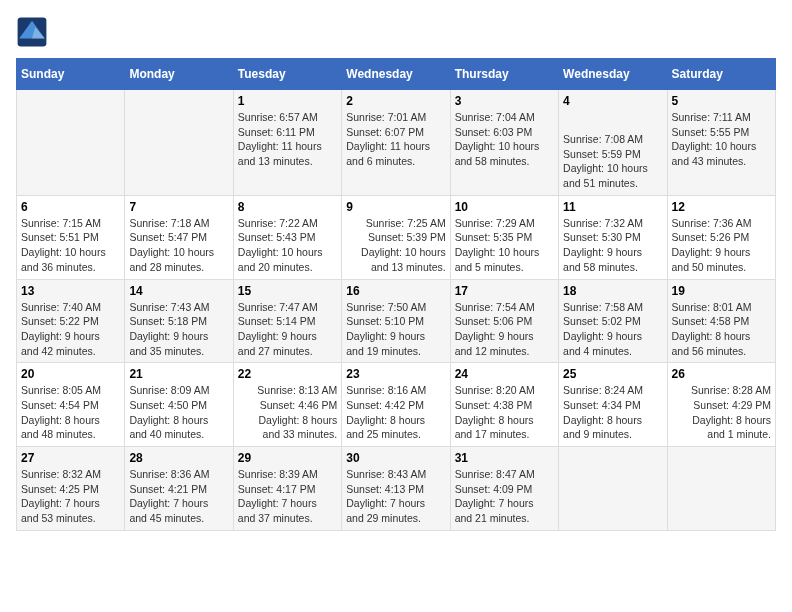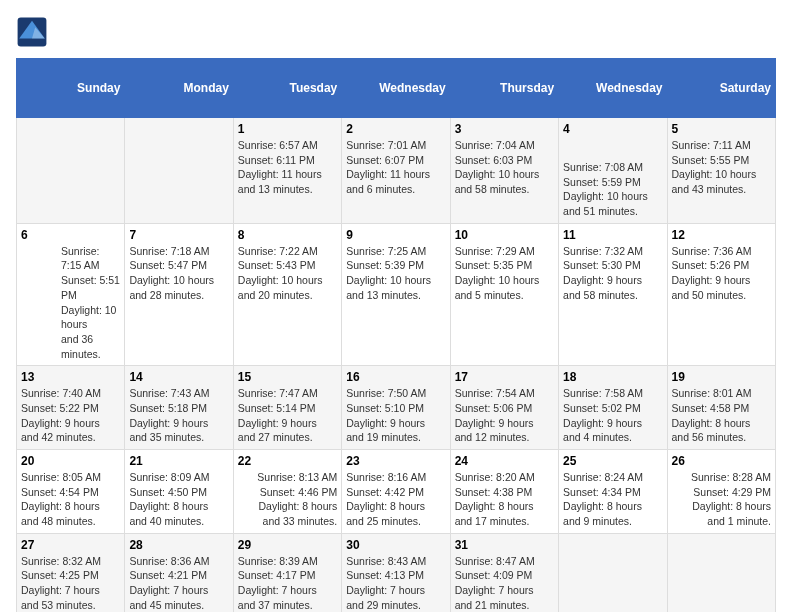--- a/index.html
+++ b/index.html
@@ -51,22 +51,22 @@
     table {
       width: 100%;
       border-collapse: collapse;
       font-size: 11px;
     }
     thead tr {
       background-color: #3a6bbf;
       color: #fff;
     }
     thead th {
-      padding: 22px 4px;
-      text-align: right;
+      padding: 8px 4px;
+      text-align: left;
       font-size: 12px;
       font-weight: bold;
       border: 1px solid #3a6bbf;
     }
     tbody tr {
       vertical-align: top;
     }
     tbody tr:nth-child(odd) {
       background-color: #f5f5f5;
     }
@@ -160,42 +160,42 @@
           <div class="day-num">5</div>
           <div class="day-info" style="white-space: pre-line;">Sunrise: 7:11 AM
 Sunset: 5:55 PM
 Daylight: 10 hours
 and 43 minutes.</div>
         </td>
       </tr>
       <tr>
         <td>
           <div class="day-num">6</div>
-          <div class="day-info" style="white-space: pre-line; margin-left: 40px;">Sunrise: 7:15 AM
+          <div class="day-info" style="white-space: pre-line;">Sunrise: 7:15 AM
 Sunset: 5:51 PM
 Daylight: 10 hours
 and 36 minutes.</div>
         </td>
         <td>
           <div class="day-num">7</div>
           <div class="day-info" style="white-space: pre-line;">Sunrise: 7:18 AM
 Sunset: 5:47 PM
 Daylight: 10 hours
 and 28 minutes.</div>
         </td>
         <td>
           <div class="day-num">8</div>
           <div class="day-info" style="white-space: pre-line;">Sunrise: 7:22 AM
 Sunset: 5:43 PM
 Daylight: 10 hours
 and 20 minutes.</div>
         </td>
         <td>
           <div class="day-num">9</div>
-          <div class="day-info" style="white-space: pre-line;">Sunrise: 7:25 AM
+          <div class="day-info" style="white-space: pre-line; text-align: right;">Sunrise: 7:25 AM
 Sunset: 5:39 PM
 Daylight: 10 hours
 and 13 minutes.</div>
         </td>
         <td>
           <div class="day-num">10</div>
           <div class="day-info" style="white-space: pre-line;">Sunrise: 7:29 AM
 Sunset: 5:35 PM
 Daylight: 10 hours
 and 5 minutes.</div>

